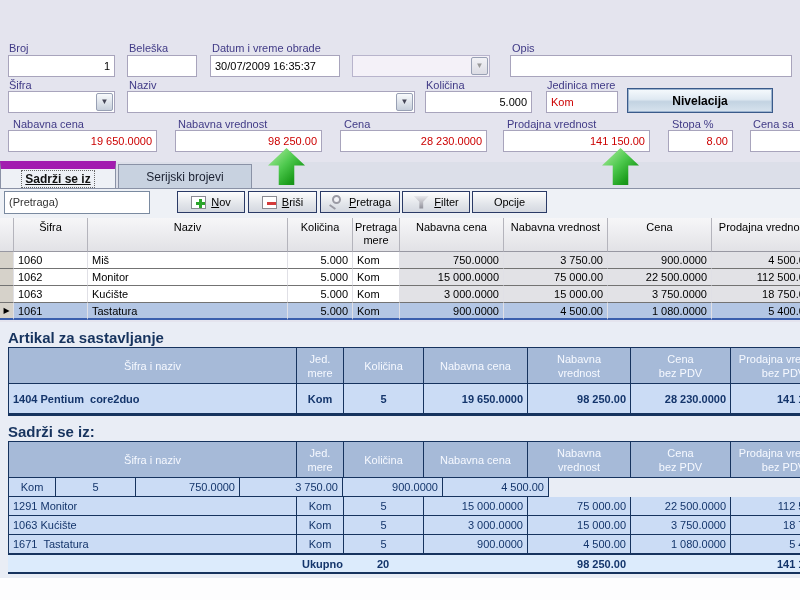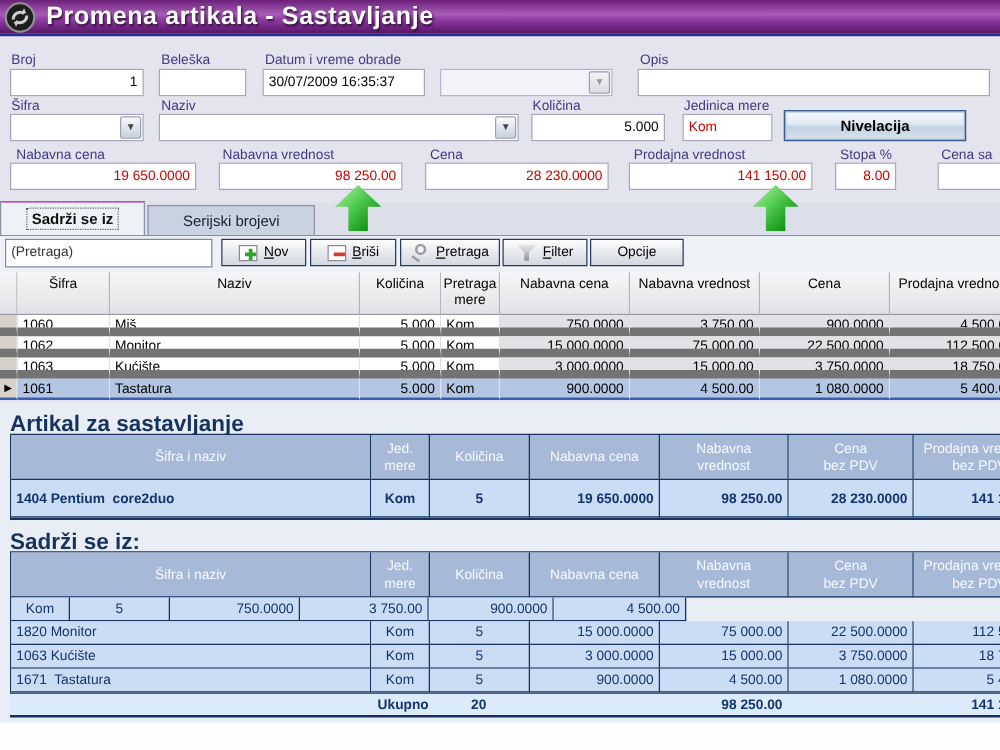--- a/index.html
+++ b/index.html
@@ -30,28 +30,28 @@
   .up-arrow { position:absolute; width:37px; height:37px;
     background:linear-gradient(135deg,#b8f0a8 0%,#4ec94e 45%,#1d9e1d 75%,#0f7a0f 100%);
     clip-path:polygon(50% 0,100% 47%,71% 47%,71% 100%,29% 100%,29% 47%,0 47%);
     filter:drop-shadow(0 0 1px #0a5c0a) drop-shadow(0 1px 1px rgba(0,50,0,.5)); }
 
   
   .tabstrip { position:absolute; left:0; top:162px; width:800px; height:27px; background:#dcdfe9;
     border-bottom:1px solid #8a92a6; }
   .tab { position:absolute; bottom:0; font-size:12px; display:flex; align-items:center; justify-content:center; }
   .tab.active { left:0; width:116px; height:27px; background:#eef1f6; border:1px solid #8a92a6;
-    border-bottom:none; border-top:1px solid #a21caf; font-weight:bold; color:#111; }
+    border-bottom:none; border-top:8px solid #a21caf; font-weight:bold; color:#111;text-decoration:underline; }
   .tab.active .focus-rect { outline:1px dotted #666; padding:1px 3px; }
   .tab.inactive { left:118px; width:134px; height:24px; background:#c8d2e0; border:1px solid #8a92a6;
     border-bottom:none; color:#1a2030; }
 
   
   .toolbar { position:absolute; left:0; top:189px; width:800px; height:29px; background:#eef1f6; }
-  .search-box { position:absolute; left:4px; top:2px; width:166px; height:23px; background:#fff;
+  .search-box { position:absolute; left:4px; top:2px; width:146px; height:23px; background:#fff;
     border:1px solid #7a8aa0; font-size:11px; color:#333; line-height:21px; padding:0 4px; }
   .tbtn { position:absolute; top:2px; height:22px; background:linear-gradient(180deg,#fdfdfd,#e2e5ea 60%,#d4d8e0);
     border:1px solid #2a3a66; font-size:11px; color:#000; display:flex; align-items:center; justify-content:center; gap:5px; }
   .mn { text-decoration:underline; }
   .icon-page { position:relative; width:15px; height:13px; background:#fff; border:1px solid #8a8a92; }
   .icon-page .ph { position:absolute; width:9px; height:3px; }
   .icon-page .pv { position:absolute; width:3px; height:9px; }
   .green .ph { right:0; bottom:3px; background:#2ca52c; }
   .green .pv { right:3px; bottom:0; background:#2ca52c; }
   .red-i .ph { right:0; bottom:3px; background:#d43a3a; }
@@ -67,28 +67,28 @@
   .grid { position:absolute; left:0; top:218px; width:816px; font-size:11px; background:#fff; }
   .g-row { display:flex; }
   .g-head { height:34px; }
   .g-head .gc { background:linear-gradient(180deg,#f6f6f8,#e2e2e6); border-right:1px solid #b4b4bc;
     border-bottom:1px solid #9898a2; color:#000; display:flex; justify-content:center;
     padding-top:3px; text-align:center; white-space:pre-line; line-height:13px; }
   .g-body .g-row { height:17px; }
   .gc { flex:none; overflow:hidden; }
   .g-ind { width:14px; background:#d6d2ca; border-right:1px solid #948f85; border-bottom:1px solid #b8b4ac;
     font-size:8px; color:#000; display:flex; align-items:center; justify-content:center; }
-  .g-body .gc { border-bottom:7px solid #737373; border-right:1px solid #e0e0e6; line-height:16px; padding:0 4px; }
+  .g-body .gc { border-bottom:1px solid #737373; border-right:1px solid #e0e0e6; line-height:16px; padding:0 4px; }
   .g-body .money { background:#e2e2e6; text-align:right; }
   .g-row.selected .gc { background:#b3c6e4; border-bottom:2px solid #3a5fae; }
   .c-sifra{width:74px;} .c-naziv{width:200px;} .c-kol{width:65px;text-align:right;}
   .c-jed{width:47px;} .c-m{width:104px;}
 
   
-  .section-h { position:absolute; font-size:18px; font-weight:bold; color:#16335e; }
+  .section-h { position:absolute; font-size:15px; font-weight:bold; color:#16335e; }
   .btable { position:absolute; left:8px; width:828px; font-size:11px; color:#14356b;
     border:1px solid #16335e; }
   .b-row { display:flex; }
   .b-head .bc { background:#a6bad8; color:#f6f9ff; border-right:1px solid #16335e; border-bottom:1px solid #16335e;
     display:flex; align-items:center; justify-content:center; text-align:center; white-space:pre-line; line-height:14px; }
   .b-head { height:36px; }
   .bc { flex:none; overflow:hidden; }
   .b-data .bc { background:#cbdcf5; border-right:1px solid #16335e; border-bottom:1px solid #16335e;
     display:flex; align-items:center; padding:0 4px; white-space:pre; }
   .b-data.bold .bc { font-weight:bold; }
@@ -102,30 +102,20 @@
   .fc { flex:none; display:flex; align-items:center; overflow:hidden; }
 
   .bottom-white { position:absolute; left:0; top:578px; width:800px; height:22px; background:#fdfdfe; }
   .midpanel { position:absolute; left:0; top:322px; width:800px; height:256px; background:#e9edf5; }
 </style>
 </head>
 <body>
 
 <div id="screen">
 
-  <div class="titlebar">
-    <svg class="title-icon" viewBox="0 0 24 24">
-      <circle cx="12" cy="12" r="10.5" fill="#1e1e1e" stroke="#909090" stroke-width="1.6"></circle>
-      <path d="M7 13.5a5.2 5.2 0 0 1 8.2-4.4" stroke="#cfcfcf" stroke-width="2.2" fill="none"></path>
-      <path d="M17 10.5a5.2 5.2 0 0 1-8.2 4.4" stroke="#cfcfcf" stroke-width="2.2" fill="none"></path>
-      <path d="M15 5.2l1.6 3.6-3.8.3z" fill="#cfcfcf"></path>
-      <path d="M9 18.8l-1.6-3.6 3.8-.3z" fill="#cfcfcf"></path>
-    </svg>
-    <span class="title-text">Promena artikala - Sastavljanje</span>
-  </div>
 
   <div class="lbl" style="left:9px;top:42px">Broj</div>
   <div class="lbl" style="left:129px;top:42px">Beleška</div>
   <div class="lbl" style="left:212px;top:42px">Datum i vreme obrade</div>
   <div class="lbl" style="left:512px;top:42px">Opis</div>
 
   <div class="fld right" style="left:8px;top:55px;width:107px">1</div>
   <div class="fld" style="left:127px;top:55px;width:70px"></div>
   <div class="fld" style="left:210px;top:55px;width:130px">30/07/2009 16:35:37</div>
   <div class="fld red" style="left:352px;top:55px;width:138px;background:#f4f1f8;border-color:#b8b4cc">
@@ -155,21 +145,21 @@
   <div class="lbl" style="left:178px;top:118px">Nabavna vrednost</div>
   <div class="lbl" style="left:344px;top:118px">Cena</div>
   <div class="lbl" style="left:507px;top:118px">Prodajna vrednost</div>
   <div class="lbl" style="left:672px;top:118px">Stopa %</div>
   <div class="lbl" style="left:753px;top:118px">Cena sa</div>
 
   <div class="fld red right" style="left:8px;top:130px;width:149px">19 650.0000</div>
   <div class="fld red right" style="left:175px;top:130px;width:147px">98 250.00</div>
   <div class="fld red right" style="left:340px;top:130px;width:147px">28 230.0000</div>
   <div class="fld red right" style="left:503px;top:130px;width:147px">141 150.00</div>
-  <div class="fld red right" style="left:668px;top:130px;width:49px">8.00</div>
+  <div class="fld red right" style="left:668px;top:130px;width:65px">8.00</div>
   <div class="fld" style="left:750px;top:130px;width:110px"></div>
 
   <div class="tabstrip">
     <div class="tab active">
       <span class="focus-rect">Sadrži se iz</span>
     </div>
     <div class="tab inactive">
       <span>Serijski brojevi</span>
     </div>
   </div>
@@ -314,21 +304,21 @@
     </div>
     <div class="b-row b-data" style="height:19px">
       <div class="bc bw-jed ctr">Kom</div>
       <div class="bc bw-kol ctr">5</div>
       <div class="bc bw-nc num">750.0000</div>
       <div class="bc bw-nv num">3 750.00</div>
       <div class="bc bw-cb num">900.0000</div>
       <div class="bc bw-pv num">4 500.00</div>
     </div>
     <div class="b-row b-data" style="height:19px">
-      <div class="bc bw-name">1820 Monitor</div>
+      <div class="bc bw-name">1291 Monitor</div>
       <div class="bc bw-jed ctr">Kom</div>
       <div class="bc bw-kol ctr">5</div>
       <div class="bc bw-nc num">15 000.0000</div>
       <div class="bc bw-nv num">75 000.00</div>
       <div class="bc bw-cb num">22 500.0000</div>
       <div class="bc bw-pv num">112 500.00</div>
     </div>
     <div class="b-row b-data" style="height:19px">
       <div class="bc bw-name">1063 Kućište</div>
       <div class="bc bw-jed ctr">Kom</div>

